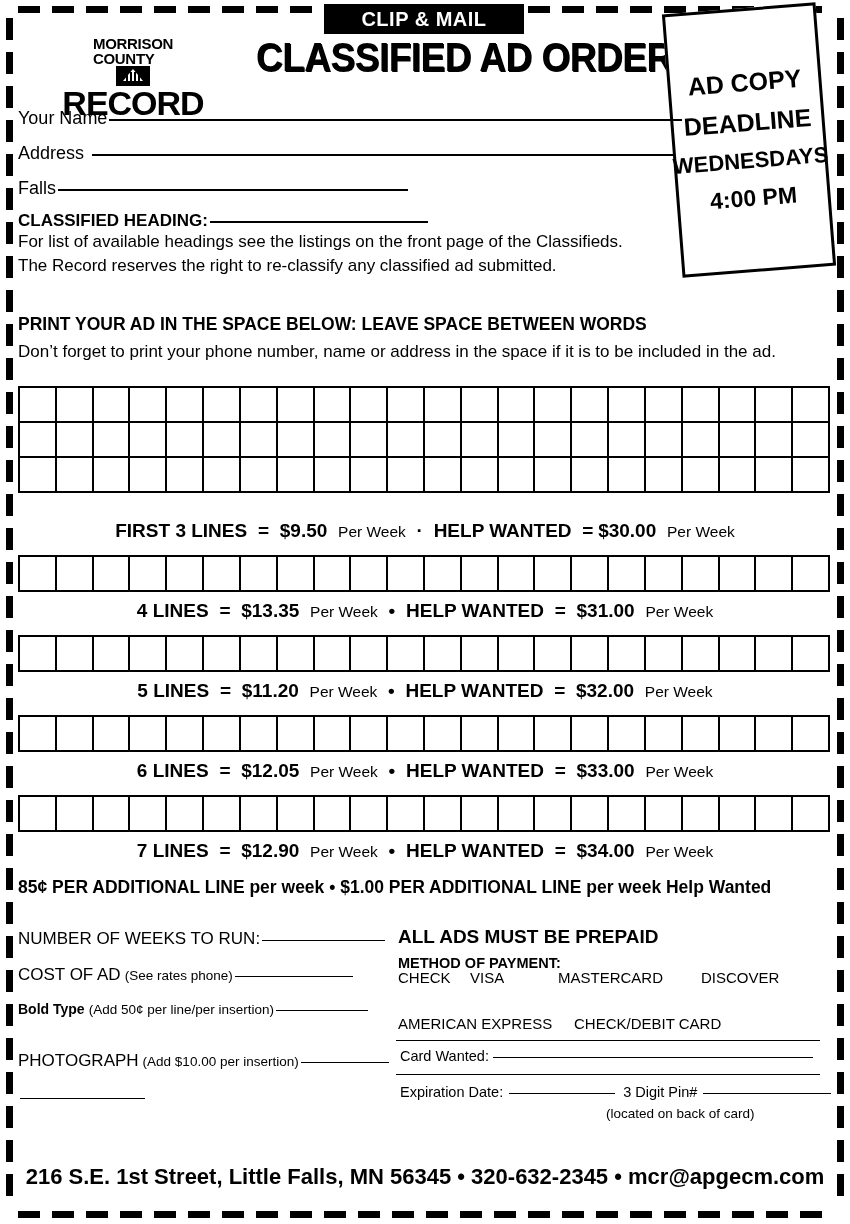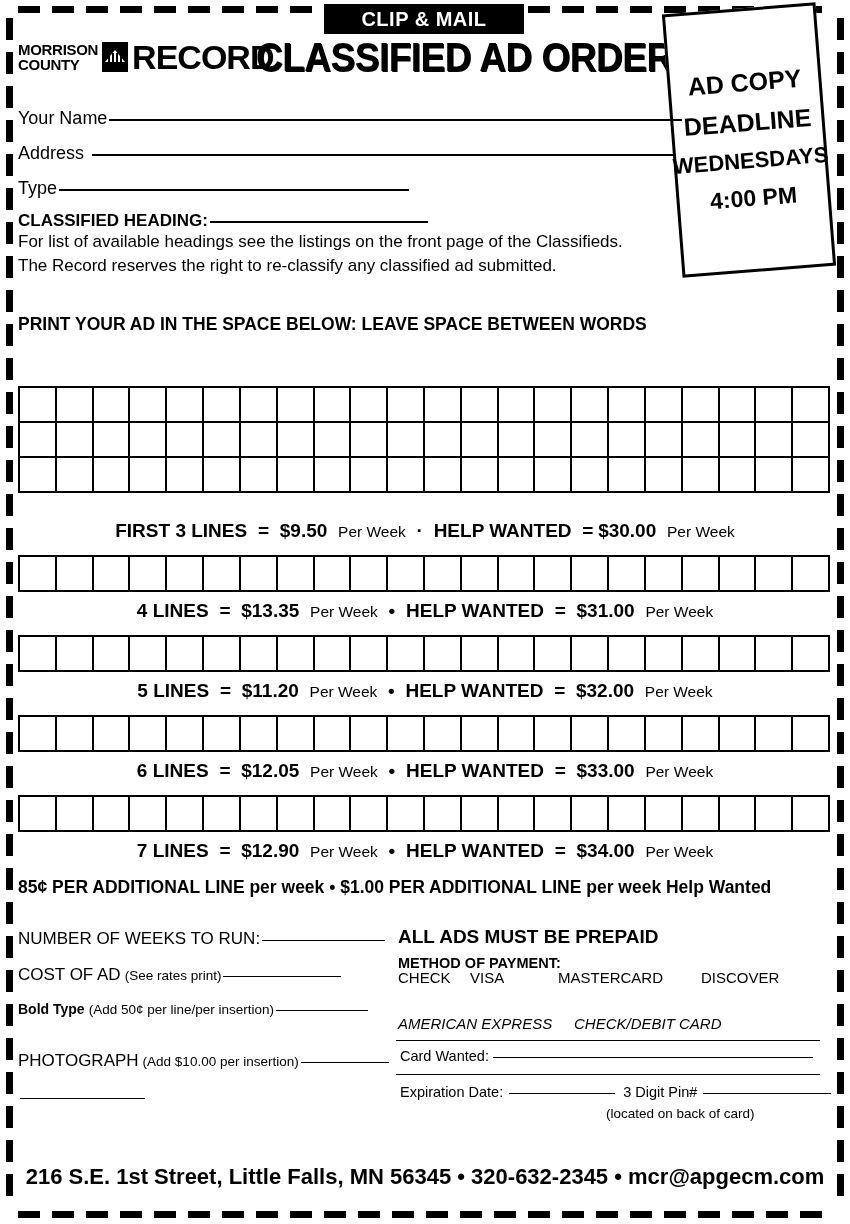--- a/index.html
+++ b/index.html
@@ -69,20 +69,21 @@
 
   
   .masthead {
     position: absolute;
     left: 0px;
     top: 32px;
     width: 230px;
     height: 42px;
     display: flex;
     align-items: center;
+    flex-direction: column;
   }
   .mc-stack {
     display: flex;
     flex-direction: column;
     justify-content: center;
     line-height: 1.0;
     font-weight: bold;
     font-size: 15px;
     letter-spacing: -0.3px;
   }
@@ -321,33 +322,34 @@
       <span class="lbl">Your Name</span>
       <span class="rule" style="width:573px;"></span>
     </div>
 
     <div class="fieldrow" style="left:0px; top:139px;">
       <span class="lbl">Address</span>
       <span class="rule" style="width:583px; margin-left:6px;"></span>
     </div>
 
     <div class="fieldrow" style="left:0px; top:174px;">
-      <span class="lbl">Type</span>
+      <span class="lbl">Falls</span>
       <span class="rule" style="width:350px;"></span>
     </div>
 
     <div class="fieldrow bold" style="left:0px; top:207px;">
       <span class="lbl">CLASSIFIED HEADING:</span>
       <span class="rule" style="width:218px;"></span>
     </div>
 
     <div class="small-note" style="left:0px; top:228px;">For list of available headings see the listings on the front page of the Classifieds.</div>
     <div class="small-note" style="left:0px; top:252px;">The Record reserves the right to re-classify any classified ad submitted.</div>
 
     <div class="section-head" style="left:0px; top:310px;">PRINT YOUR AD IN THE SPACE BELOW: LEAVE SPACE BETWEEN WORDS</div>
+    <div class="small-note" style="left:0px; top:338px;">Don’t forget to print your phone number, name or address in the space if it is to be included in the ad.</div>
 
     <div class="grid" id="grid0" style="left: 0px; top: 382px; width: 812px; height: 107px; grid-template-columns: repeat(22, 1fr); grid-template-rows: repeat(3, 1fr);">
         <div class="cell"></div>
         <div class="cell"></div>
         <div class="cell"></div>
         <div class="cell"></div>
         <div class="cell"></div>
         <div class="cell"></div>
         <div class="cell"></div>
         <div class="cell"></div>
@@ -573,21 +575,21 @@
 
     <div class="addline" style="top:873px;">85¢ PER ADDITIONAL LINE per week • $1.00 PER ADDITIONAL LINE per week Help Wanted</div>
 
     <div class="bl" style="left:0px; top:925px;">
       <span>NUMBER OF WEEKS TO RUN:</span>
       <span class="rule" style="width:123px; margin-left:2px;"></span>
     </div>
 
     <div class="bl" style="left:0px; top:961px;">
       <span>COST OF AD</span>
-      <span class="tiny" style="margin-left:4px;">(See rates print)</span>
+      <span class="tiny" style="margin-left:4px;">(See rates phone)</span>
       <span class="rule" style="width:118px; margin-left:2px;"></span>
     </div>
 
     <div class="bl" style="left:0px; top:997px;">
       <span class="b" style="font-size:14px;">Bold Type</span>
       <span class="tiny" style="margin-left:4px;">(Add 50¢ per line/per insertion)</span>
       <span class="rule" style="width:92px; margin-left:2px;"></span>
     </div>
 
     <div class="bl" style="left:0px; top:1047px;">
@@ -603,21 +605,21 @@
     <div class="br-head" style="left:380px; top:922px;">ALL ADS MUST BE PREPAID</div>
     <div class="br-sub" style="left:380px; top:951px;">METHOD OF PAYMENT:</div>
 
     <div class="br-opts" style="left:380px; top:965px; width:420px;">
       <span style="width:72px;">CHECK</span>
       <span style="width:88px;">VISA</span>
       <span style="width:143px;">MASTERCARD</span>
       <span>DISCOVER</span>
     </div>
 
-    <div class="br-opts" style="left:380px; top:1011px; width:420px;font-style:italic;">
+    <div class="br-opts" style="left:380px; top:1011px; width:420px;">
       <span style="width:176px;">AMERICAN EXPRESS</span>
       <span>CHECK/DEBIT CARD</span>
     </div>
 
     <div class="divider" style="left:378px; top:1036px; width:424px;"></div>
 
     <div class="br-field" style="left:382px; top:1044px;">
       <span>Card Wanted:</span>
       <span class="rule" style="width:320px; margin-left:4px;"></span>
     </div>

